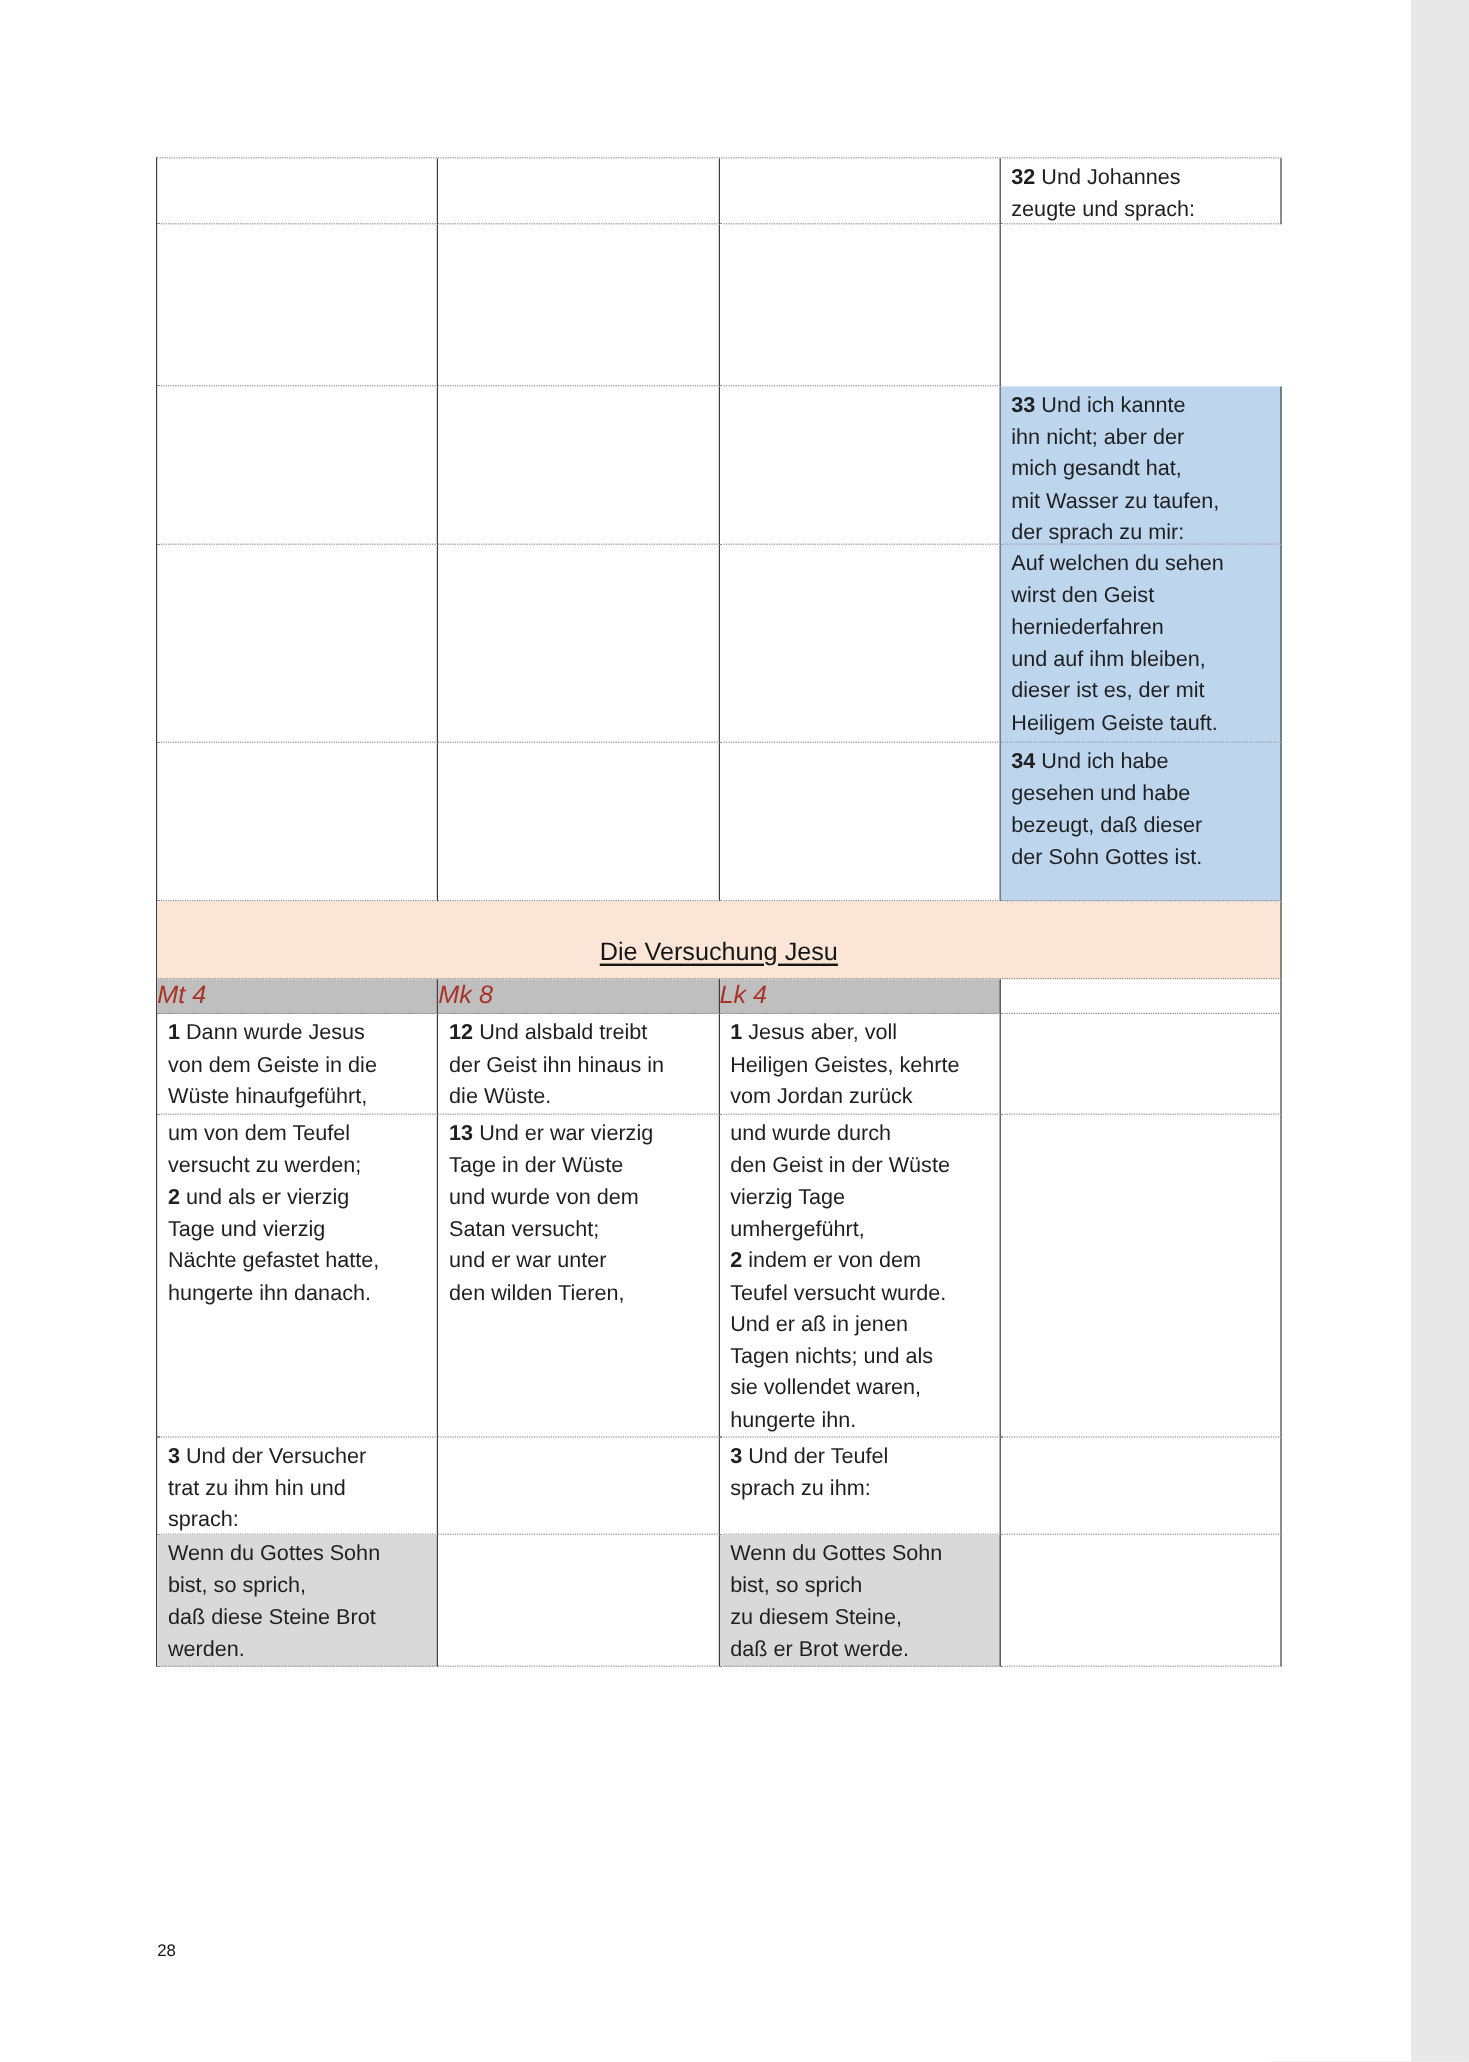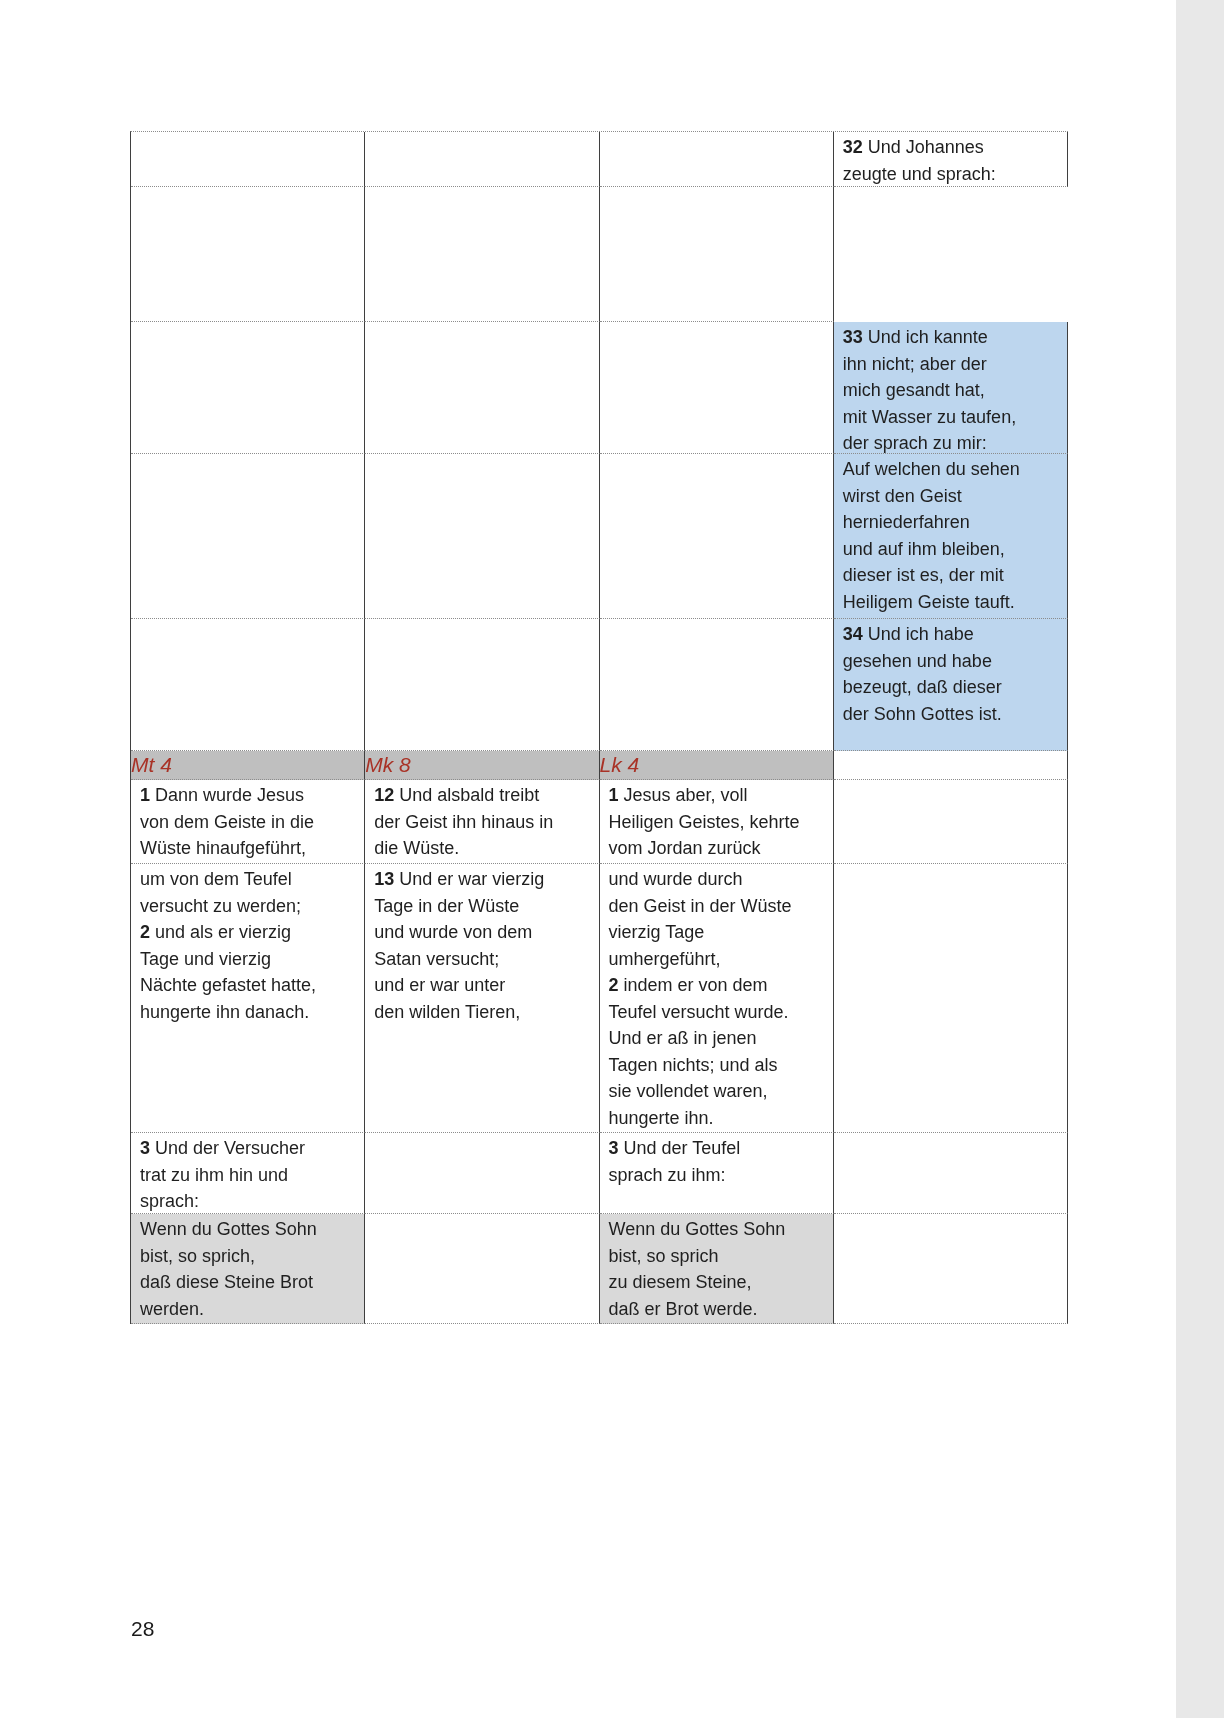--- a/index.html
+++ b/index.html
@@ -65,21 +65,21 @@
     color:var(--header-red);
     font-style:italic;
     font-size:21px;
     line-height:26px;
     text-align:left;
     padding:1px 0 0 0;
   }
   .page-number{
     position:absolute;
     left:131px;top:1617px;
-    font-size:21px;
+    font-size:14px;
     color:#1a1a1a;
   }
 </style>
 </head>
 <body>
 
 <div class="page">
   <div class="doc-table">
 
     <div class="trow" style="height:55px">
@@ -105,20 +105,23 @@
       <div class="cell"></div>
       <div class="cell blue">Auf welchen du sehen<br>wirst den Geist<br>herniederfahren<br>und auf ihm bleiben,<br>dieser ist es, der mit<br>Heiligem Geiste tauft.</div>
     </div>
     <div class="trow" style="height:132px">
       <div class="cell"></div>
       <div class="cell"></div>
       <div class="cell"></div>
       <div class="cell blue"><b>34</b> Und ich habe<br>gesehen und habe<br>bezeugt, daß dieser<br>der Sohn Gottes ist.</div>
     </div>
 
+    <div class="band">
+      <span class="band-title">Die Versuchung Jesu</span>
+    </div>
 
     <div class="trow" style="height:29px">
       <div class="cell hcell">Mt 4</div>
       <div class="cell hcell">Mk 8</div>
       <div class="cell hcell">Lk 4</div>
       <div class="cell"></div>
     </div>
 
     <div class="trow" style="height:84px">
       <div class="cell"><b>1</b> Dann wurde Jesus<br>von dem Geiste in die<br>Wüste hinaufgeführt,</div>

